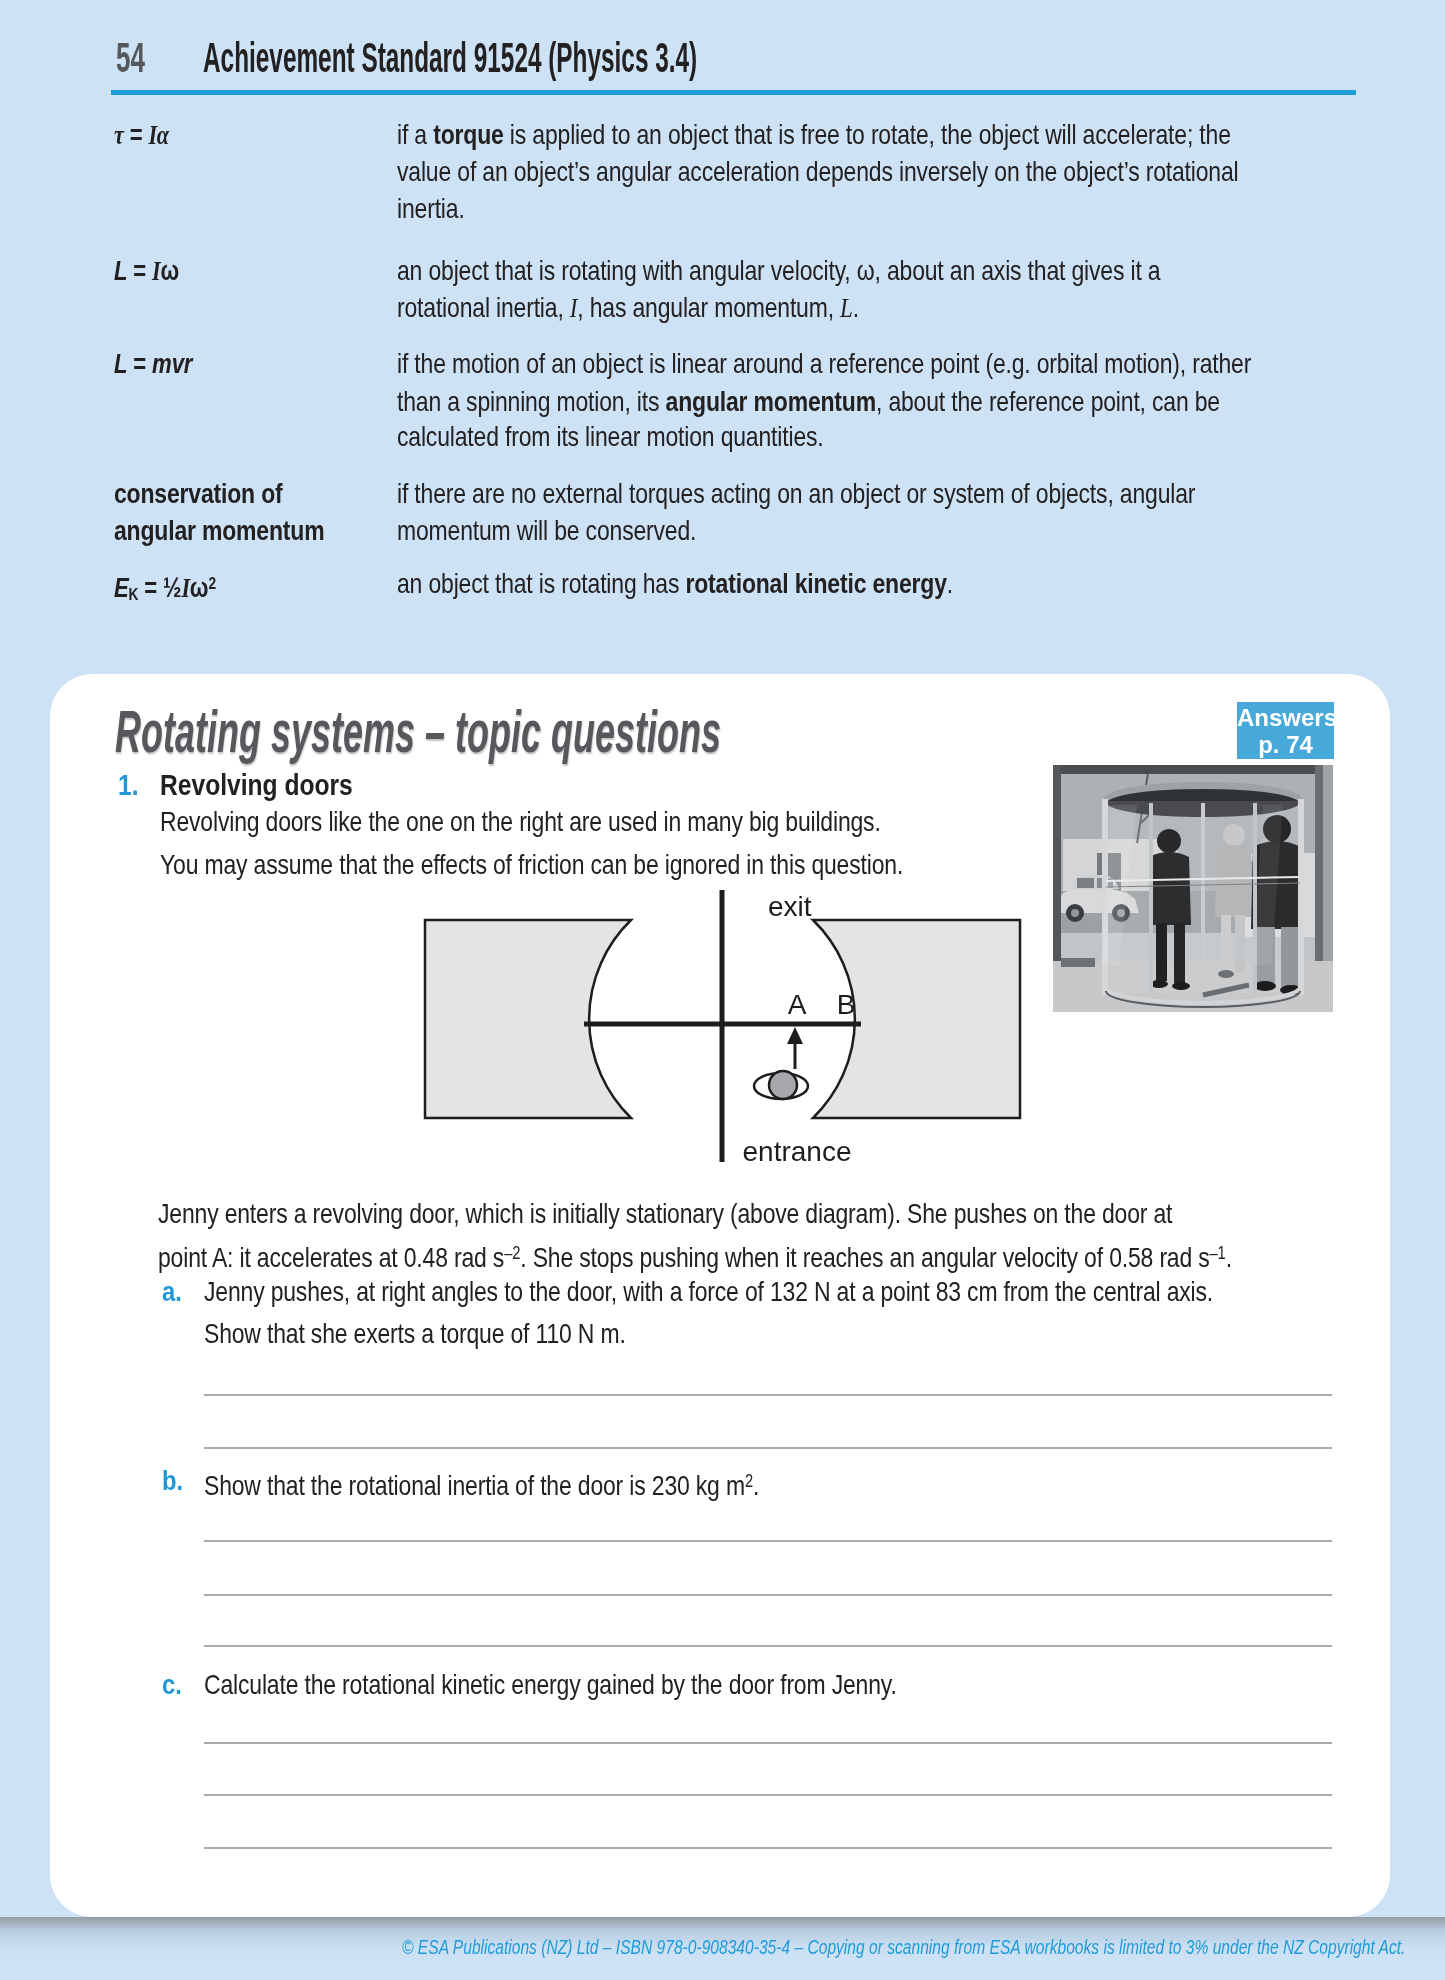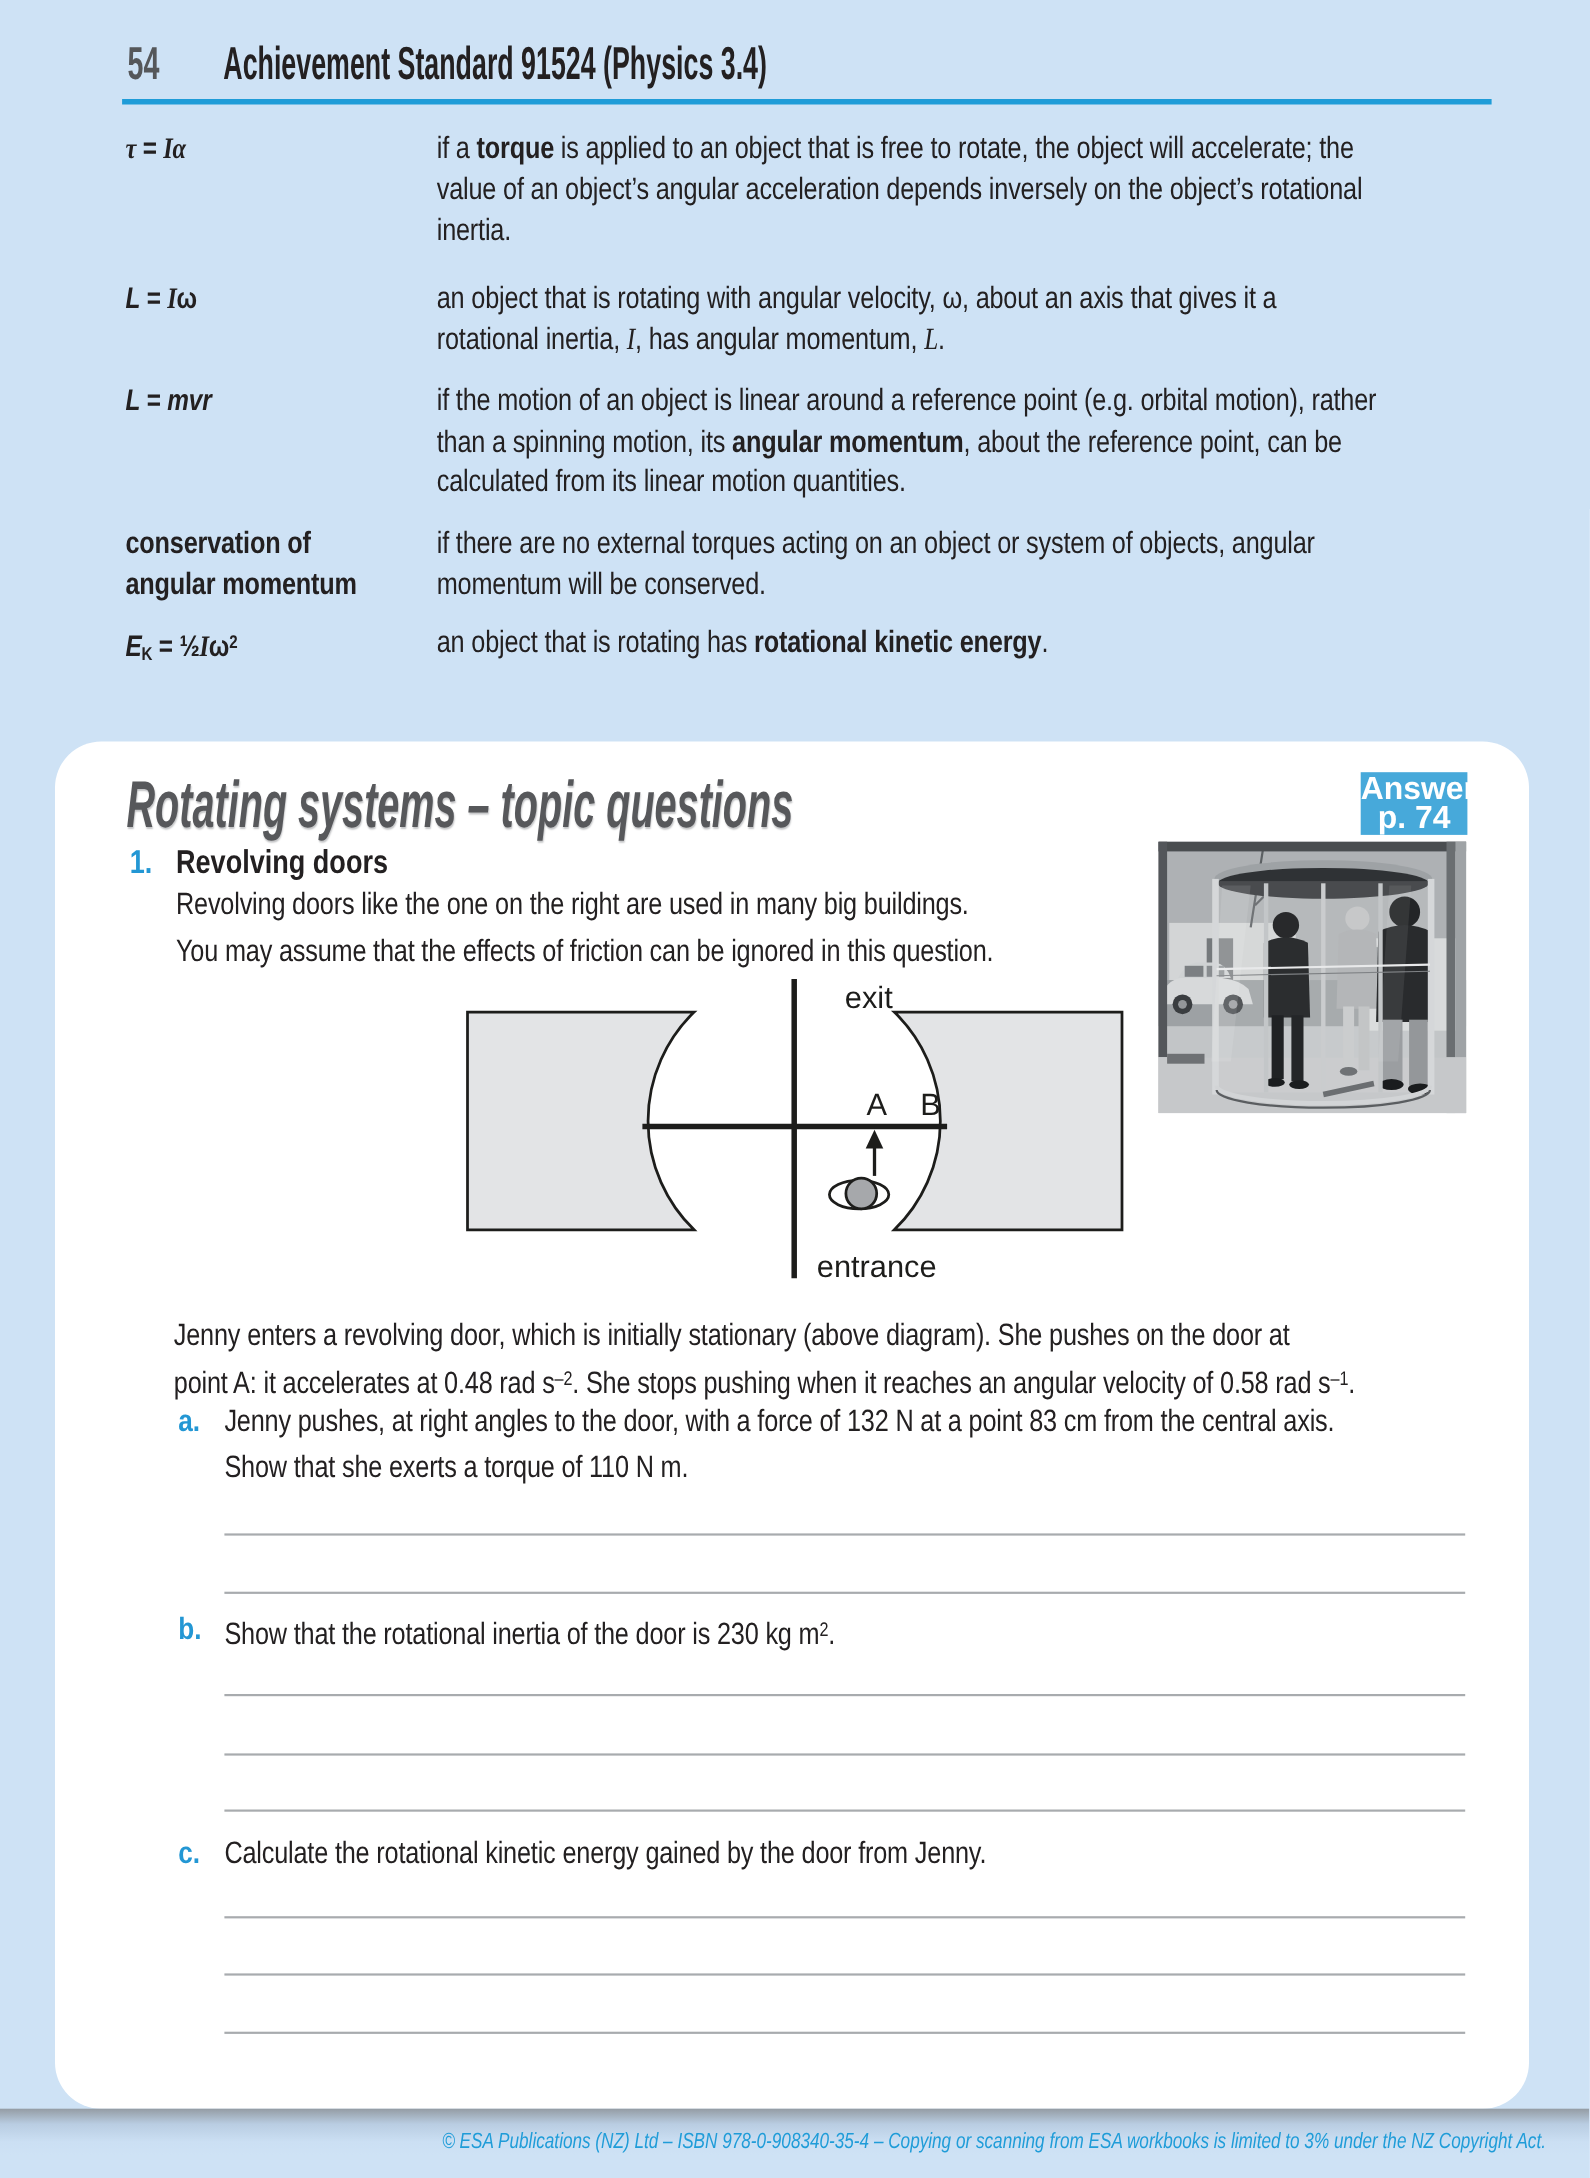--- a/index.html
+++ b/index.html
@@ -21,21 +21,21 @@
   .seg-fv{font-weight:700;font-style:italic;}
   .seg-fp{font-weight:700;}
   .seg-fsub{font-weight:700;font-size:0.62em;vertical-align:-0.22em;}
   .seg-fsup{font-weight:700;font-size:0.62em;vertical-align:0.45em;}
   .card{position:absolute;left:50px;top:674px;width:1340px;height:1243px;background:#ffffff;
         border-radius:42px;}
   .card-title{position:absolute;left:115px;top:700px;font-size:60px;line-height:64px;font-weight:700;
         font-style:italic;color:#57585b;transform:scaleX(0.60);transform-origin:0 50%;
         white-space:nowrap;text-shadow:1px 2px 2px #c3c4c6;}
   .badge{position:absolute;left:1237px;top:702px;width:97px;height:57px;background:#47a9da;
-        color:#ffffff;font-weight:700;font-size:29px;line-height:27px;text-align:center;
+        color:#ffffff;font-weight:700;font-size:24px;line-height:27px;text-align:center;
         padding-top:2px;box-sizing:border-box;}
   .q-num{position:absolute;left:118px;top:766px;font-size:30px;line-height:38px;font-weight:700;
         color:#2397d4;transform:scaleX(0.82);transform-origin:0 50%;}
   .q-head{position:absolute;left:160px;top:766px;font-size:30px;line-height:38px;font-weight:700;
         transform:scaleX(0.82);transform-origin:0 50%;white-space:nowrap;}
   .marker{position:absolute;left:162px;font-size:28px;line-height:36px;font-weight:700;color:#2397d4;
         transform:scaleX(0.85);transform-origin:0 50%;}
   .ans{position:absolute;left:204px;width:1128px;height:0;border-top:2px solid #a8abae;}
   .photo{position:absolute;left:1053px;top:765px;width:280px;height:247px;}
   .diagram{position:absolute;left:400px;top:878px;width:650px;height:300px;}

